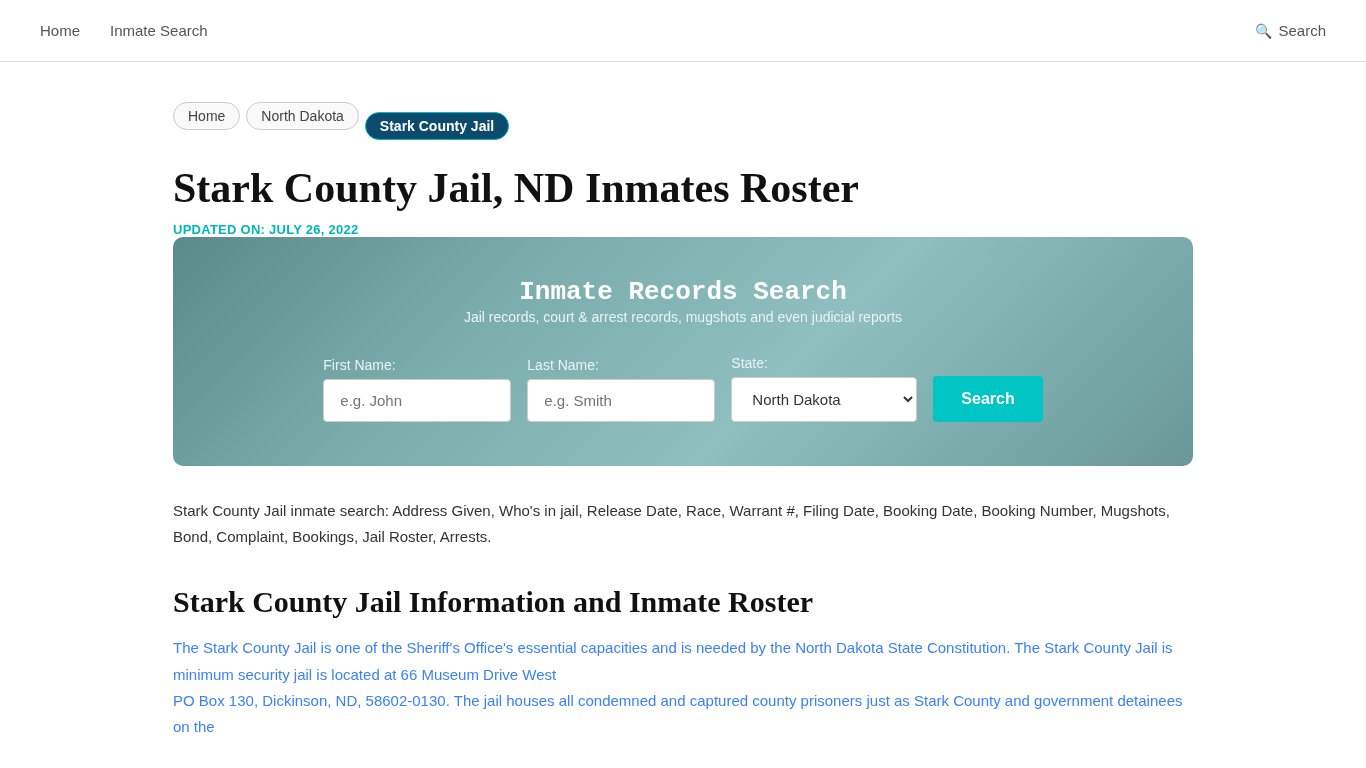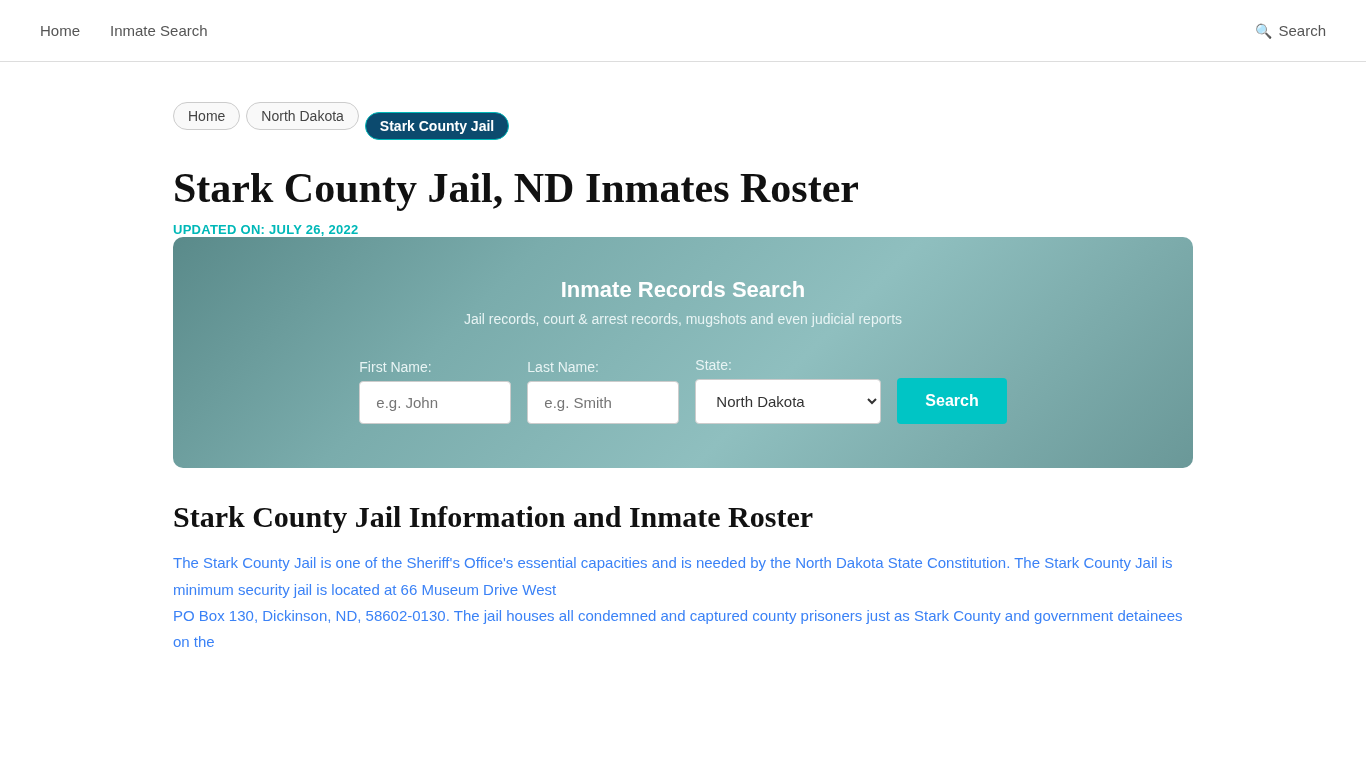--- a/index.html
+++ b/index.html
@@ -108,25 +108,25 @@
 
     
     .search-card {
       background: linear-gradient(135deg, #5a8a8a 0%, #7aacac 30%, #8fbfbf 60%, #6a9898 100%);
       border-radius: 10px;
       padding: 40px 60px 44px 60px;
       margin-bottom: 32px;
       text-align: center;
     }
     .search-card-title {
-      font-family: Liberation Sans, sans-serif;
-      font-size: 22px;
+      font-family: Liberation Mono, monospace;
+      font-size: 26px;
       font-weight: 900;
       color: #fff;
-      margin-bottom: 8px;
+      margin-bottom: 2px;
     }
     .search-card-subtitle {
       font-family: Arial, sans-serif;
       font-size: 14px;
       color: #e8f4f4;
       margin-bottom: 30px;
     }
     .search-form {
       display: flex;
       align-items: flex-end;
@@ -144,21 +144,21 @@
       font-size: 14px;
       color: #e8f4f4;
       font-weight: 500;
     }
     .form-input {
       font-family: Arial, sans-serif;
       font-size: 15px;
       padding: 12px 16px;
       border: 1px solid #ccc;
       border-radius: 4px;
-      width: 152px;
+      width: 188px;
       color: #aaa;
       background: #fff;
       outline: none;
     }
     .form-select {
       font-family: Arial, sans-serif;
       font-size: 15px;
       padding: 12px 16px;
       border: 1px solid #ccc;
       border-radius: 4px;
@@ -247,17 +247,18 @@
         <input class="form-input" type="text" placeholder="e.g. Smith" style="">
       </div>
       <div class="form-group">
         <label class="form-label">State:</label>
         <select class="form-select" id="state-select"><option value="Alabama">Alabama</option><option value="Alaska">Alaska</option><option value="Arizona">Arizona</option><option value="Arkansas">Arkansas</option><option value="California">California</option><option value="Colorado">Colorado</option><option value="Connecticut">Connecticut</option><option value="Delaware">Delaware</option><option value="Florida">Florida</option><option value="Georgia">Georgia</option><option value="Hawaii">Hawaii</option><option value="Idaho">Idaho</option><option value="Illinois">Illinois</option><option value="Indiana">Indiana</option><option value="Iowa">Iowa</option><option value="Kansas">Kansas</option><option value="Kentucky">Kentucky</option><option value="Louisiana">Louisiana</option><option value="Maine">Maine</option><option value="Maryland">Maryland</option><option value="Massachusetts">Massachusetts</option><option value="Michigan">Michigan</option><option value="Minnesota">Minnesota</option><option value="Mississippi">Mississippi</option><option value="Missouri">Missouri</option><option value="Montana">Montana</option><option value="Nebraska">Nebraska</option><option value="Nevada">Nevada</option><option value="New Hampshire">New Hampshire</option><option value="New Jersey">New Jersey</option><option value="New Mexico">New Mexico</option><option value="New York">New York</option><option value="North Carolina">North Carolina</option><option value="North Dakota" selected="">North Dakota</option><option value="Ohio">Ohio</option><option value="Oklahoma">Oklahoma</option><option value="Oregon">Oregon</option><option value="Pennsylvania">Pennsylvania</option><option value="Rhode Island">Rhode Island</option><option value="South Carolina">South Carolina</option><option value="South Dakota">South Dakota</option><option value="Tennessee">Tennessee</option><option value="Texas">Texas</option><option value="Utah">Utah</option><option value="Vermont">Vermont</option><option value="Virginia">Virginia</option><option value="Washington">Washington</option><option value="West Virginia">West Virginia</option><option value="Wisconsin">Wisconsin</option><option value="Wyoming">Wyoming</option></select>
       </div>
       <button class="search-btn">Search</button>
     </div>
   </div>
 
+  <p class="description">Stark County Jail inmate search: Address Given, Who's in jail, Release Date, Race, Warrant #, Filing Date, Booking Date, Booking Number, Mugshots, Bond, Complaint, Bookings, Jail Roster, Arrests.</p>
 
   <h2 class="section-heading">Stark County Jail Information and Inmate Roster</h2>
   <p class="body-text">The Stark County Jail is one of the Sheriff's Office's essential capacities and is needed by the North Dakota State Constitution. The Stark County Jail is minimum security jail is located at 66 Museum Drive West<br>PO Box 130, Dickinson, ND, 58602-0130. The jail houses all condemned and captured county prisoners just as Stark County and government detainees on the</p>
 
 </main>
 
 </body></html>

